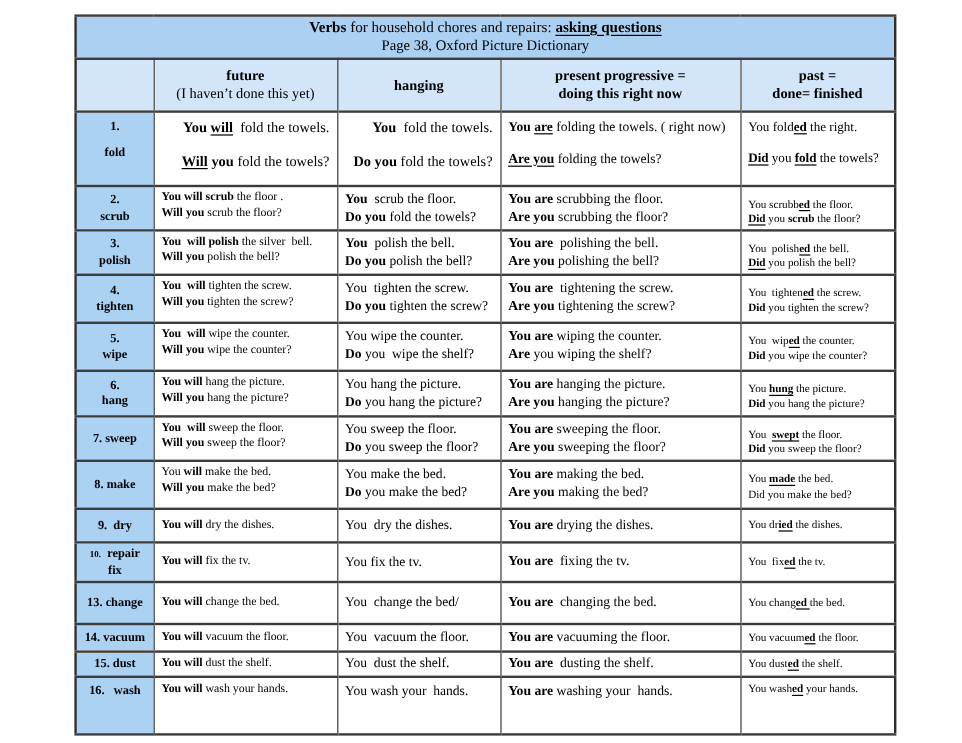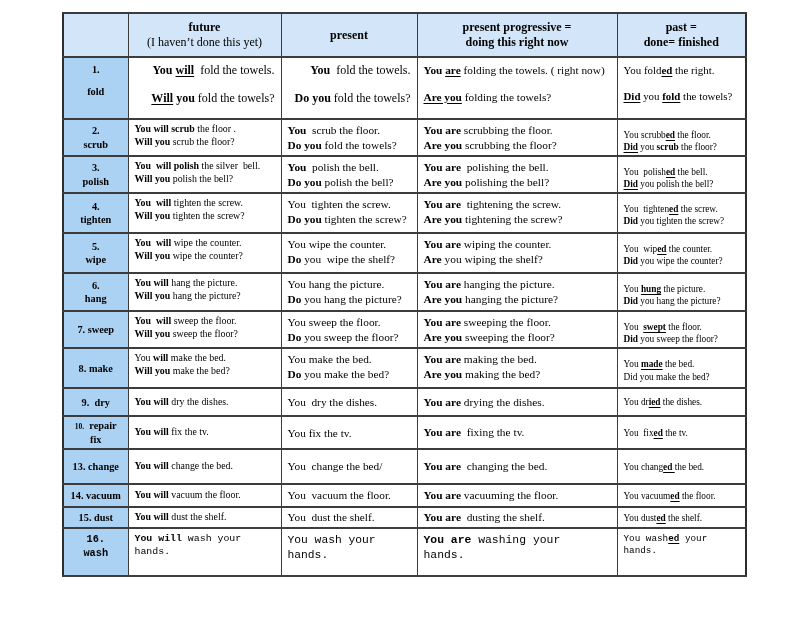--- a/index.html
+++ b/index.html
@@ -62,28 +62,34 @@
 <div class="page">
   <table class="vtab">
     <colgroup>
       <col style="width:65px">
         <col style="width:153px">
         <col style="width:136px">
         <col style="width:200px">
         <col style="width:129px">
     </colgroup>
     <tbody id="tbody">
+        <tr class="title-row">
+          <td class="title-cell" colspan="5">
+            <div class="tl1"><span class="sb ">Verbs</span><span> for household chores and repairs: </span><span class="sb su ">asking questions </span></div>
+            <div class="tl2">Page 38, Oxford Picture Dictionary</div>
+          </td>
+        </tr>
         <tr class="header-row">
           <td class="corner"></td>
           <td class="head">
             <div class="hln"><span class="sb ">future</span></div>
             <div class="hln"><span>(I haven’t done this yet)</span></div>
           </td>
           <td class="head">
-            <div class="hln"><span class="sb ">present</span></div>
+            <div class="hln"><span class="sb ">hanging</span></div>
           </td>
           <td class="head">
             <div class="hln"><span class="sb ">present progressive =</span></div>
             <div class="hln"><span class="sb ">doing this right now</span></div>
           </td>
           <td class="head">
             <div class="hln"><span class="sb ">past =</span></div>
             <div class="hln"><span class="sb ">done= finished</span></div>
           </td>
         </tr>
@@ -339,21 +345,21 @@
           <td class="c-pres">
             <div class="ln"><span>You  dust the shelf.</span></div>
           </td>
           <td class="c-prog">
             <div class="ln"><span class="sb ">You are</span><span>  dusting the shelf.</span></div>
           </td>
           <td class="c-past">
             <div class="ln"><span>You dust</span><span class="sb su ">ed</span><span> the shelf.</span></div>
           </td>
         </tr>
-        <tr class="vrow r-tall" style="height: 48px; font-family: Liberation Mono, monospace;">
+        <tr class="vrow r-tall" style="height: 48px;">
           <td class="lab">
             <div class="labln"><span>16.   wash</span></div>
           </td>
           <td class="c-fut">
             <div class="ln"><span class="sb ">You will</span><span> wash your hands.</span></div>
           </td>
           <td class="c-pres">
             <div class="ln"><span>You wash your  hands.</span></div>
           </td>
           <td class="c-prog">

